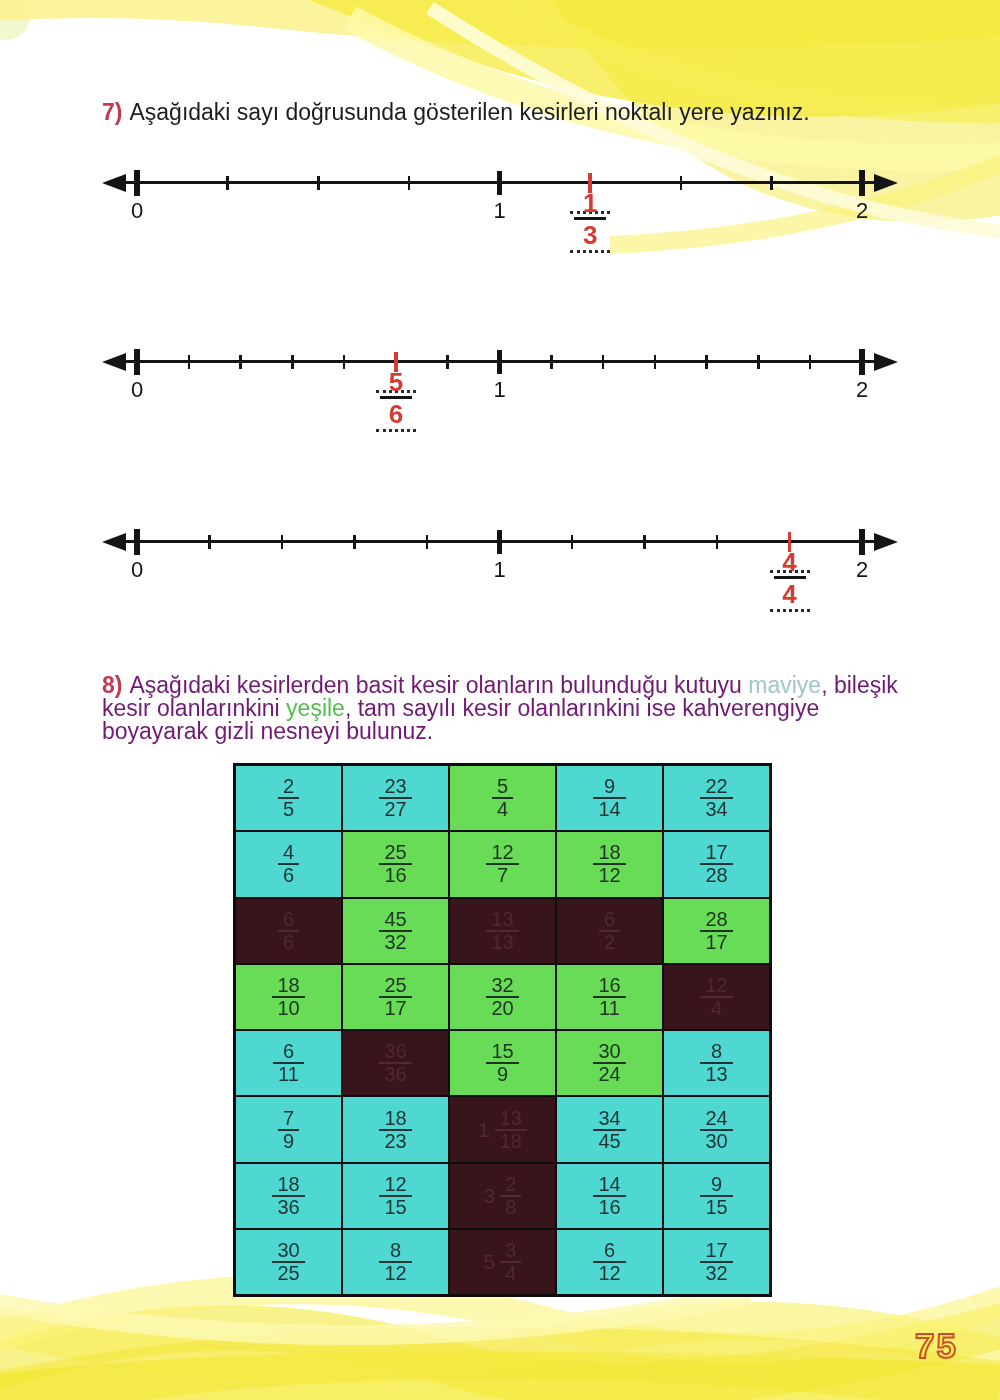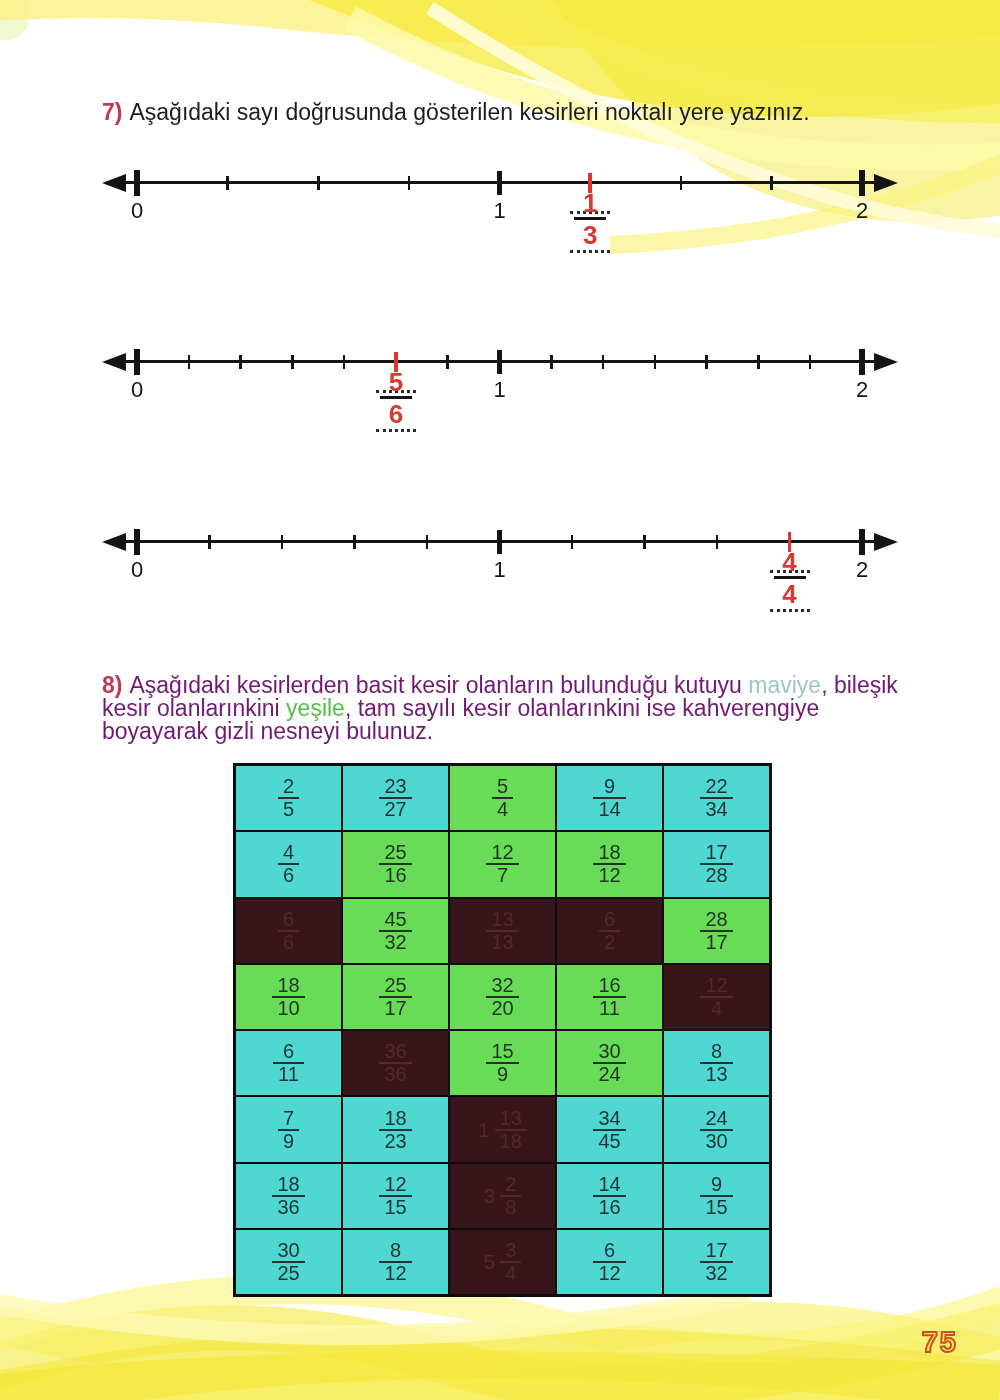--- a/index.html
+++ b/index.html
@@ -51,21 +51,21 @@
   .cell.green { background:#68dc57; color:#1e3420; }
   .cell.brown { background:#37151a; color:#55282e; }
   .whole { font-size:21px; margin-right:5px; }
   .frac { display:inline-block; text-align:center; font-size:20px; line-height:21px; }
   .frac .n { display:block; padding:0 5px; }
   .frac .d { display:block; border-top:2px solid currentColor; padding:0 5px; }
 
   
   .pagenum {
     position:absolute; right:42px; top:1326px;
-    font-size:29px; font-weight:700; letter-spacing:2px;
+    font-size:35px; font-weight:700; letter-spacing:2px;
     color:#f8ef53; -webkit-text-stroke:2px #cc4e2a; text-stroke:2px #cc4e2a;
   }
 </style>
 </head>
 <body>
 
 <div class="page">
 
   <svg class="deco top" width="1000" height="260" viewBox="0 0 1000 260">
     <circle cx="6" cy="16" r="24" fill="#eef6c4" opacity="0.8"></circle>

